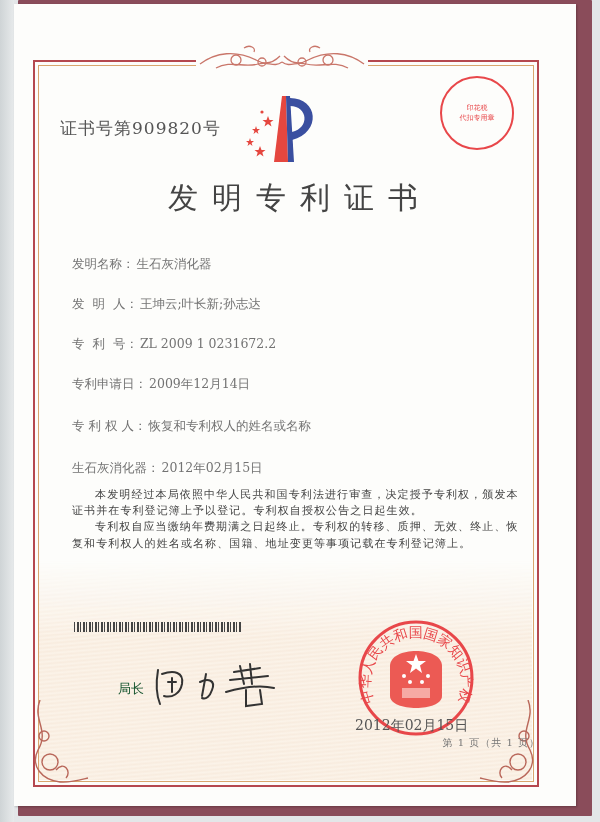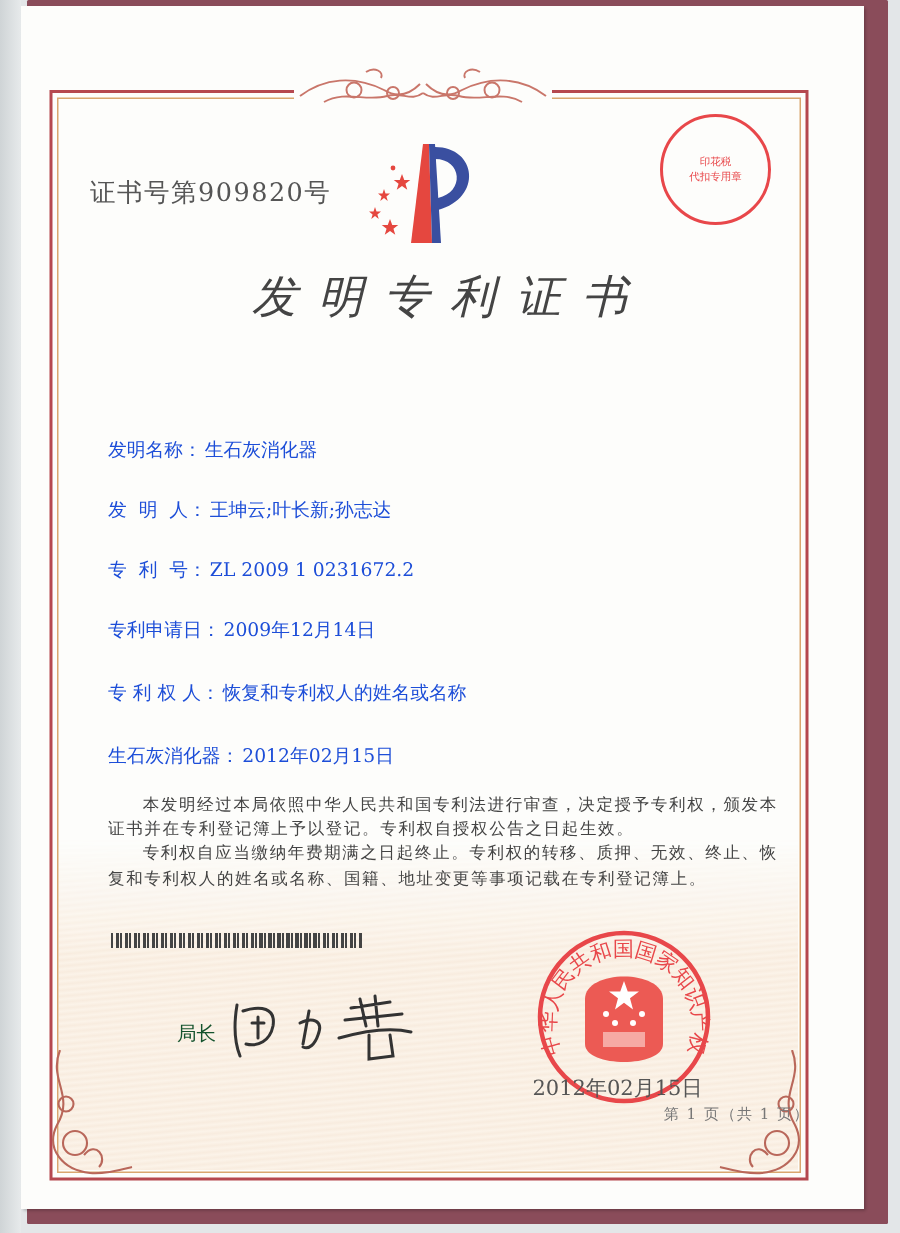--- a/index.html
+++ b/index.html
@@ -15,25 +15,25 @@
              -webkit-mask-image: linear-gradient(to bottom, transparent, #000 35%); mask-image: linear-gradient(to bottom, transparent, #000 35%); }
   .ornament-top { position: absolute; left: 196px; top: 42px; width: 172px; height: 34px; background: #fdfdfb; }
   .ornament-top svg, .corner svg { width: 100%; height: 100%; }
   .corner { position: absolute; width: 60px; height: 90px; }
   .corner.bl { left: 30px; top: 700px; }
   .corner.br { left: 478px; top: 700px; }
   .cert-no { position: absolute; left: 60px; top: 117px; font-size: 17px; color: #555; letter-spacing: 1px; }
   .logo { position: absolute; left: 238px; top: 92px; width: 90px; height: 80px; }
   .seal-top { position: absolute; left: 432px; top: 68px; width: 90px; height: 90px; }
   .title { position: absolute; left: 150px; top: 178px; width: 300px; text-align: center; font-size: 30px; color: #444; letter-spacing: 14px;
-           font-family: "DejaVu Sans", "Liberation Sans", sans-serif; font-style: italic; }
-  .field { position: absolute; left: 72px; font-size: 12.5px; color: #1d4ed8; white-space: nowrap; margin-top: 36px; }
+           font-family: "DejaVu Sans", "Liberation Sans", sans-serif; }
+  .field { position: absolute; left: 72px; font-size: 12.5px; color: #737373; white-space: nowrap; }
   .field .lbl { display: inline-block; }
   .field .sep { margin: 0 2px 0 0; }
-  .body-text { position: absolute; left: 72px; top: 487px; width: 452px; font-size: 11px; color: #444; line-height: 16.2px; margin-top: 42px; }
+  .body-text { position: absolute; left: 72px; top: 487px; width: 452px; font-size: 11px; color: #444; line-height: 16.2px; }
   .body-text p { margin: 0; text-indent: 2.1em; letter-spacing: 1.1px; }
   .barcode { position: absolute; left: 74px; top: 622px; width: 168px; height: 10px;
              background: repeating-linear-gradient(to right,#444 0 1px,transparent 1px 3px,#444 3px 5px,transparent 5px 6px); }
   .director { position: absolute; left: 118px; top: 680px; font-size: 13px; color: #14532d; font-family: "DejaVu Sans", sans-serif; }
   .signature { position: absolute; left: 150px; top: 660px; width: 130px; height: 50px; }
   .seal-main { position: absolute; left: 346px; top: 616px; width: 140px; height: 130px; }
   .seal-date { position: absolute; left: 355px; top: 717px; font-size: 14px; color: #555; }
   .page-no { position: absolute; left: 60px; width: 480px; top: 736px; text-align: right; font-size: 10px; color: #777; letter-spacing: 1px; }
 </style>
 </head>

